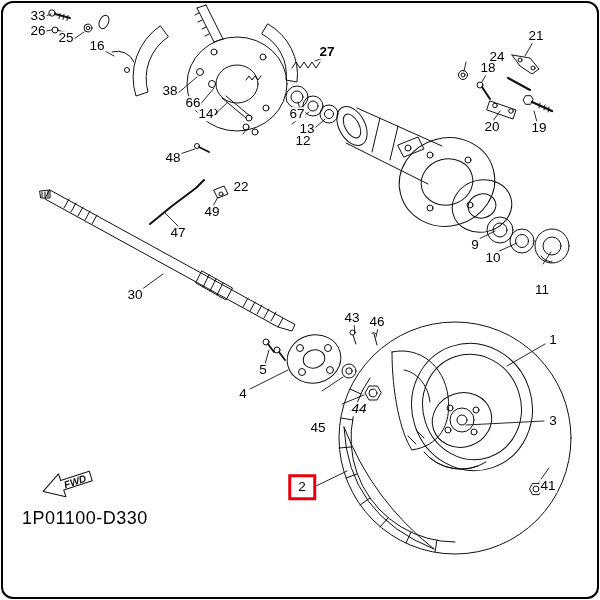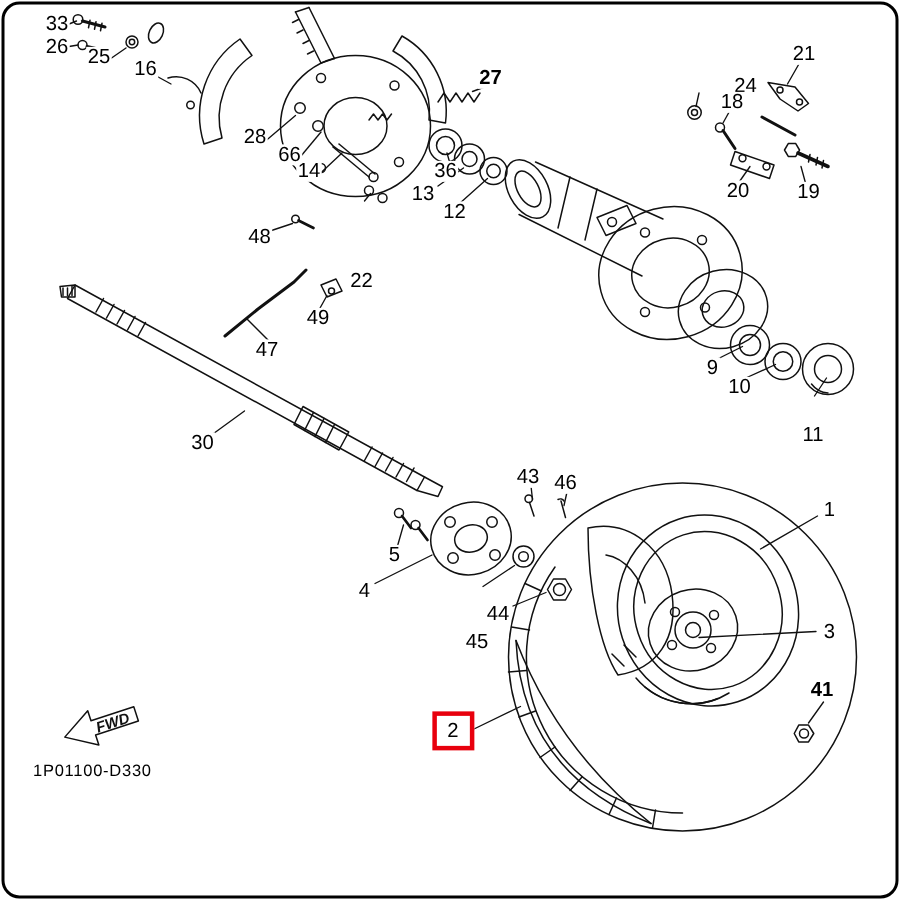--- a/index.html
+++ b/index.html
@@ -2,21 +2,21 @@
 <html><head>
 <meta charset="utf-8">
 <style>
   html,body{margin:0;padding:0;background:#fff;font-family:"Liberation Sans",sans-serif;}
   .stage{position:relative;width:600px;height:600px;background:#fff;overflow:hidden;}
   .frame{position:absolute;inset:1px;border:2px solid #000;border-radius:12px;pointer-events:none;}
   svg.art{position:absolute;left:0;top:0;}
   .callout-layer{position:absolute;left:0;top:0;width:516px;height:600px;}
   .callout{position:absolute;transform:translate(-50%,-50%);font-size:13.5px;line-height:1;color:#000;cursor:pointer;background:#fff;padding:0 1px;}
   .callout.highlighted{border:3px solid #e8000d;padding:3px 7px;background:#fff;}
-  .diagram-code{position:absolute;left:22px;top:508px;font-size:11px;color:#000;letter-spacing:0.5px;}
+  .diagram-code{position:absolute;left:22px;top:508px;font-size:18px;color:#000;letter-spacing:0.5px;}
 </style>
 </head>
 <body>
 
 <div class="stage">
 
   <svg class="art" width="600" height="600" viewBox="0 0 600 600">
     <g stroke="#111" fill="none" stroke-width="1" stroke-linecap="round" stroke-linejoin="round">
 
       <g stroke-width="0.9">
@@ -256,48 +256,48 @@
         <text x="64" y="488" font-size="10" font-style="italic" font-weight="bold" fill="#111" stroke="none">FWD</text>
       </g>
     </g>
   </svg>
 
   <div class="callout-layer">
       <span class="callout" style="left: 38px; top: 16px;">33</span>
       <span class="callout" style="left: 38px; top: 31px;">26</span>
       <span class="callout" style="left: 66px; top: 38px;">25</span>
       <span class="callout" style="left: 97px; top: 46px;">16</span>
-      <span class="callout" style="left: 170px; top: 91px;">28</span>
+      <span class="callout" style="left: 170px; top: 91px;">38</span>
       <span class="callout" style="left: 193px; top: 103px;">66</span>
       <span class="callout" style="left: 206px; top: 114px;">14</span>
       <span class="callout" style="left: 241px; top: 139px; margin-top: 48px;">22</span>
       <span class="callout" style="left: 327px; top: 52px; font-weight: bold;">27</span>
-      <span class="callout" style="left: 297px; top: 114px;">36</span>
-      <span class="callout" style="left: 282px; top: 129px;">13</span>
+      <span class="callout" style="left: 297px; top: 114px;">67</span>
+      <span class="callout" style="left: 307px; top: 129px;">13</span>
       <span class="callout" style="left: 303px; top: 141px;">12</span>
       <span class="callout" style="left: 469px; top: 57px; margin-left: 28px;">24</span>
       <span class="callout" style="left: 488px; top: 68px;">18</span>
       <span class="callout" style="left: 536px; top: 36px;">21</span>
       <span class="callout" style="left: 492px; top: 127px;">20</span>
       <span class="callout" style="left: 539px; top: 128px;">19</span>
       <span class="callout" style="left: 475px; top: 245px;">9</span>
       <span class="callout" style="left: 493px; top: 258px;">10</span>
       <span class="callout" style="left: 542px; top: 270px; margin-top: 20px;">11</span>
       <span class="callout" style="left: 173px; top: 158px;">48</span>
       <span class="callout" style="left: 212px; top: 212px;">49</span>
       <span class="callout" style="left: 178px; top: 233px;">47</span>
       <span class="callout" style="left: 135px; top: 295px;">30</span>
       <span class="callout" style="left: 352px; top: 318px;">43</span>
       <span class="callout" style="left: 377px; top: 322px;">46</span>
       <span class="callout" style="left: 263px; top: 370px;">5</span>
       <span class="callout" style="left: 243px; top: 394px;">4</span>
       <span class="callout" style="left: 318px; top: 396px; margin-top: 32px;">45</span>
-      <span class="callout" style="left: 332px; top: 409px;">44</span>
+      <span class="callout" style="left: 359px; top: 409px; font-style: italic;">44</span>
       <span class="callout" style="left: 553px; top: 340px;">1</span>
       <span class="callout" style="left: 553px; top: 421px;">3</span>
       <span class="callout highlighted" style="left: 302px; top: 487px; border-color: rgb(232, 0, 13);">2</span>
-      <span class="callout" style="left: 548px; top: 460px; font-weight: bold;">41</span>
+      <span class="callout" style="left: 548px; top: 486px;">41</span>
     </div>
 
   <div class="diagram-code">1P01100-D330</div>
 
   <div class="frame"></div>
 </div>
 
 </body></html>

